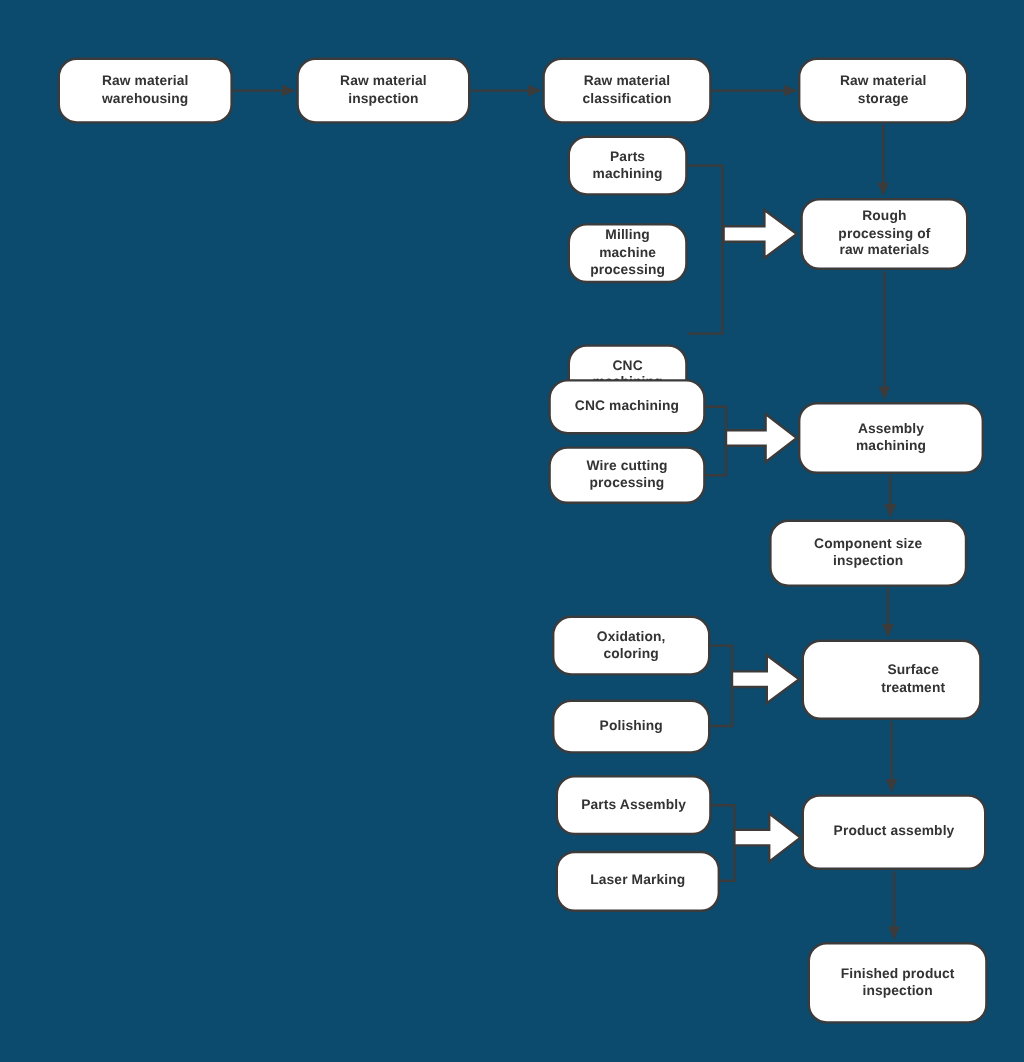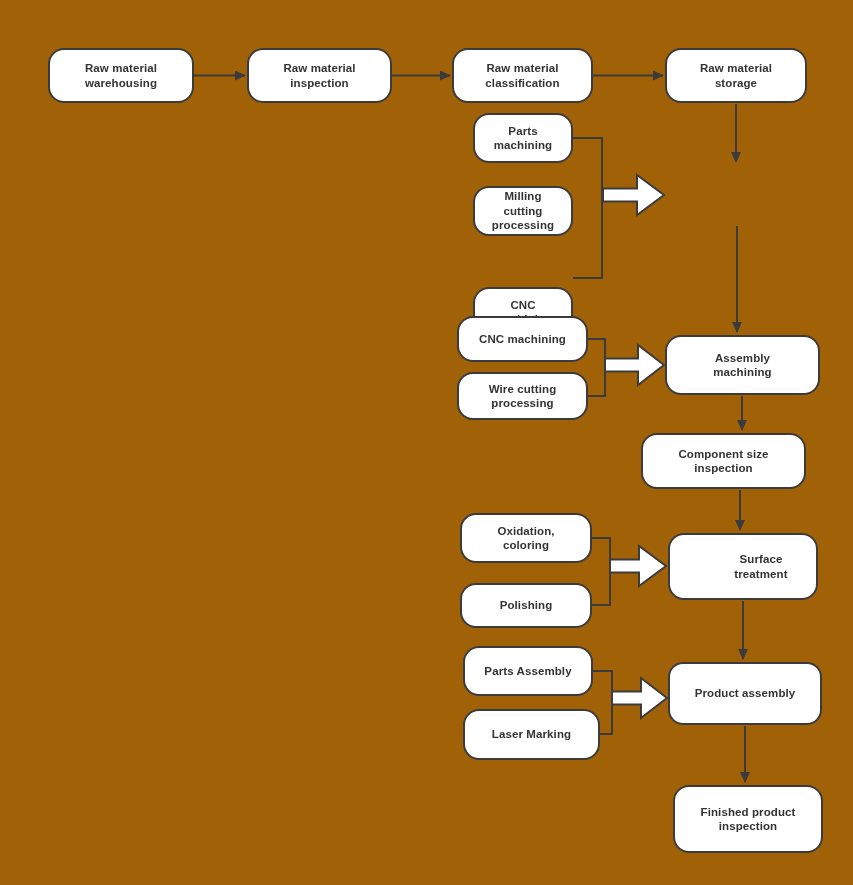--- a/index.html
+++ b/index.html
@@ -1,20 +1,20 @@
 <!DOCTYPE html>
 <html><head>
 <meta charset="utf-8">
 <style>
   html, body { margin: 0; padding: 0; background: #ffffff; }
   .canvas {
     position: relative;
     width: 853px;
     height: 885px;
-    background: #a16207;
+    background: #0c4a6e;
     font-family: "Liberation Sans", sans-serif;
     overflow: hidden;
   }
   svg.connectors {
     position: absolute;
     left: 0; top: 0;
     width: 853px; height: 885px;
   }
   .node {
     position: absolute;
@@ -74,24 +74,27 @@
   <div class="node" style="left:247px; top:48px;  width:145px; height:55px;">Raw material
 inspection</div>
   <div class="node" style="left:452px; top:48px;  width:141px; height:55px;">Raw material
 classification</div>
   <div class="node" style="left:665px; top:48px;  width:142px; height:55px;">Raw material
 storage</div>
 
   <div class="node" style="left:473px; top:113px; width:100px; height:50px;">Parts
 machining</div>
   <div class="node" style="left:473px; top:186px; width:100px; height:50px;">Milling
-cutting
+machine
 processing</div>
   <div class="node" style="left:473px; top:253px; width:100px; height:50px;margin-top:34px;">CNC
 machining</div>
+  <div class="node" style="left:667px; top:165px; width:140px; height:60px;">Rough
+processing of
+raw materials</div>
 
   <div class="node" style="left:457px; top:316px; width:131px; height:46px;">CNC machining</div>
   <div class="node" style="left:457px; top:372px; width:131px; height:48px;">Wire cutting
 processing</div>
   <div class="node" style="left:665px; top:335px; width:155px; height:60px;">Assembly
 machining</div>
 
   <div class="node" style="left:641px; top:433px; width:165px; height:56px;">Component size
 inspection</div>
 

